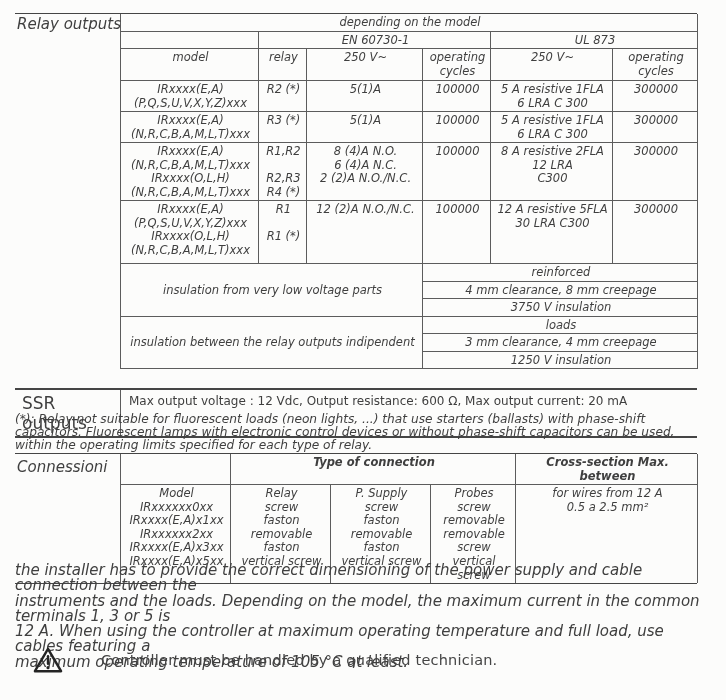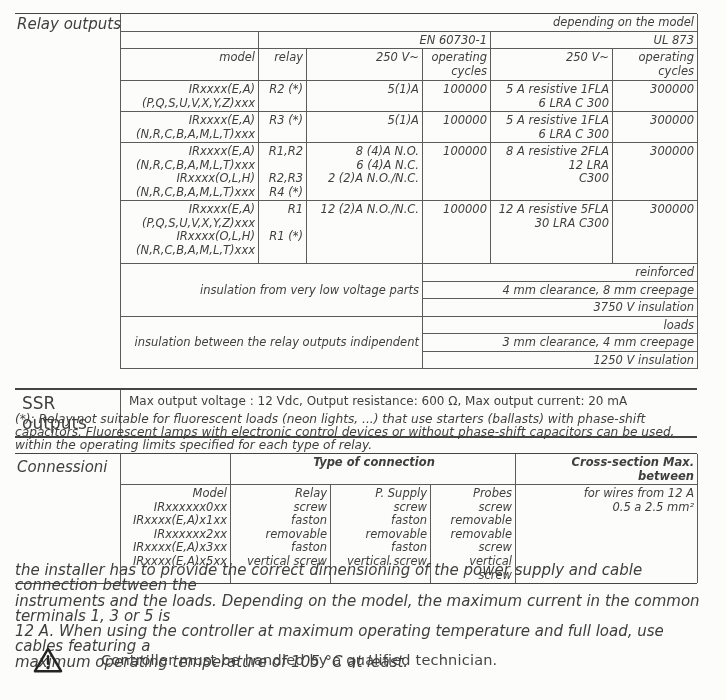--- a/index.html
+++ b/index.html
@@ -14,21 +14,21 @@
     position:relative;width:726px;height:700px;background:var(--bg);
     color:var(--text);overflow:hidden;margin:0 auto;
   }
   
   .sec{position:absolute;left:15px;width:682px;}
   .side-label{position:absolute;left:2px;top:1px;font-style:italic;font-size:15px;white-space:nowrap;}
   
   #relay-sec{top:13px;border-top:1.5px solid var(--heavy);}
   table{border-collapse:collapse;table-layout:fixed;margin-left:105px;}
   #relay-table{width:577px;}
-  td,th{border:1px solid var(--line);vertical-align:top;text-align:right;
+  td,th{border:1px solid var(--line);vertical-align:top;text-align:center;
     font-style:italic;font-weight:normal;font-size:11.5px;line-height:13.5px;
     padding:2px 3px 1px 5px;white-space:pre-line;overflow:hidden;}
   #relay-sec tr:first-child td, #relay-sec tr:first-child th{border-top:none;}
   .h-depending{height:15px;}
   .h-standards{height:16px;text-align:center;}
   .h-cols{height:32px;}
   .r-small{height:30px;}
   .r-big{height:58px;}
   .r-big2{height:63px;}
   .ins-row{height:17px;}

